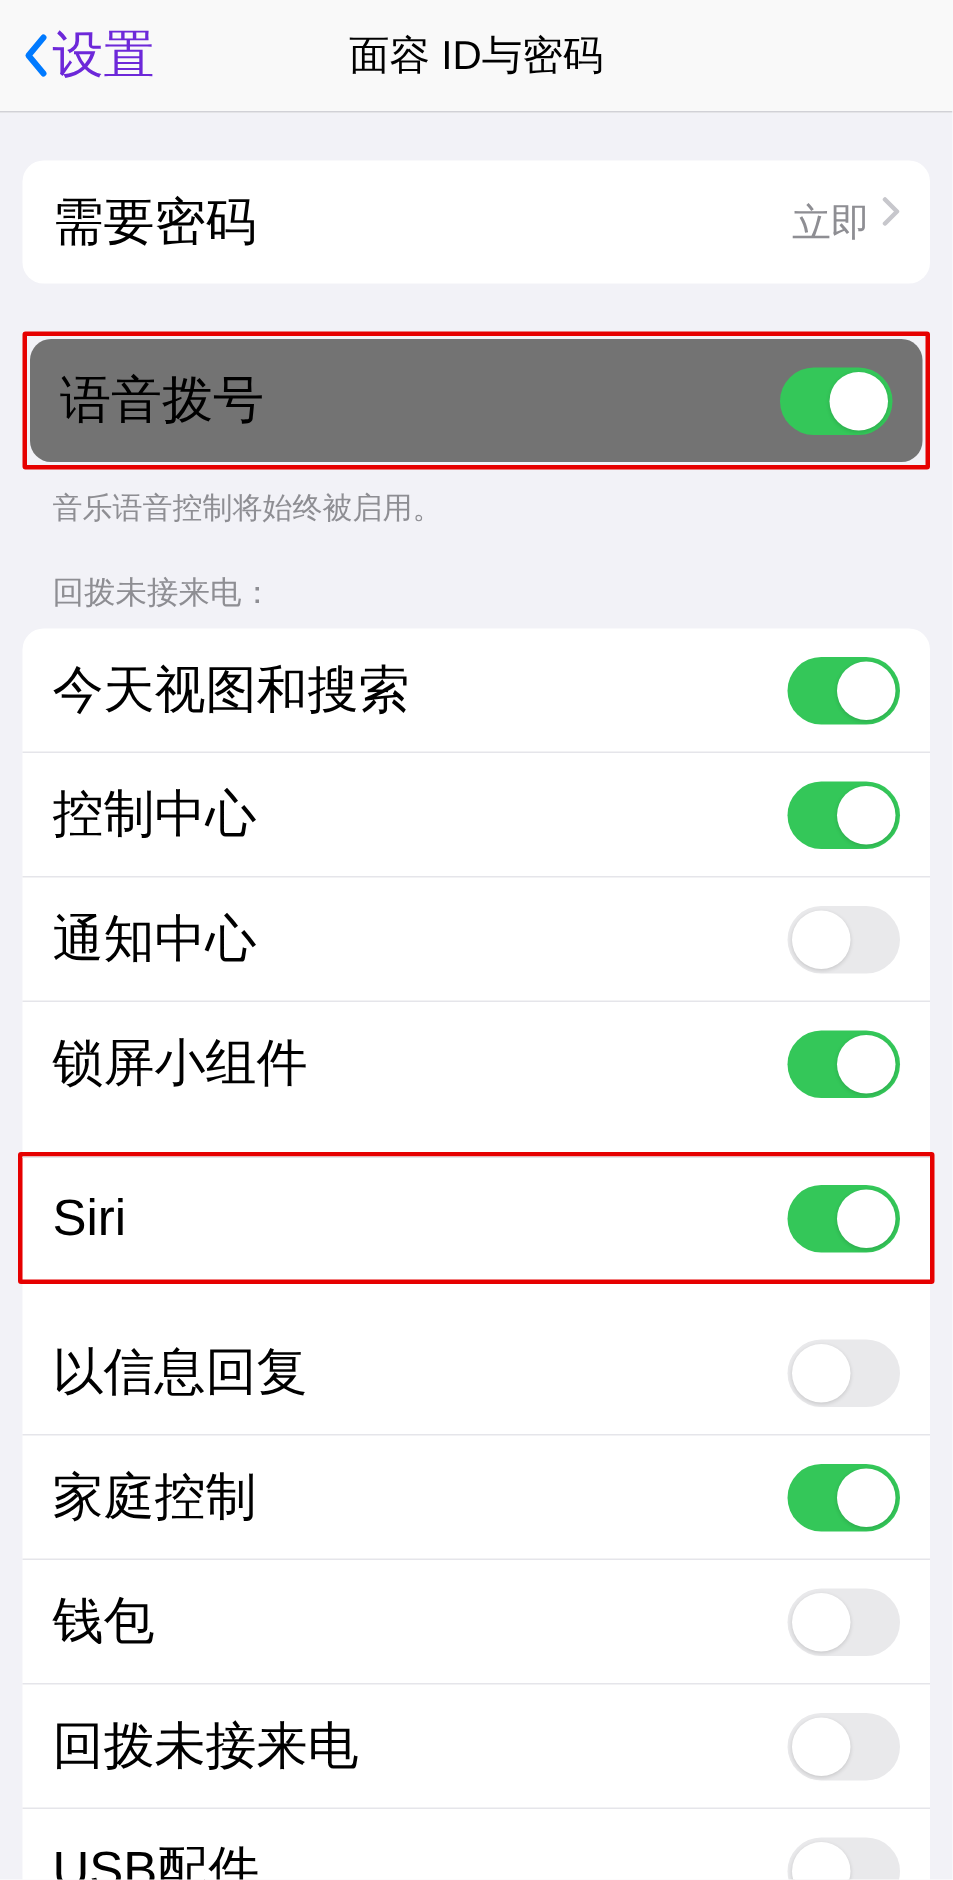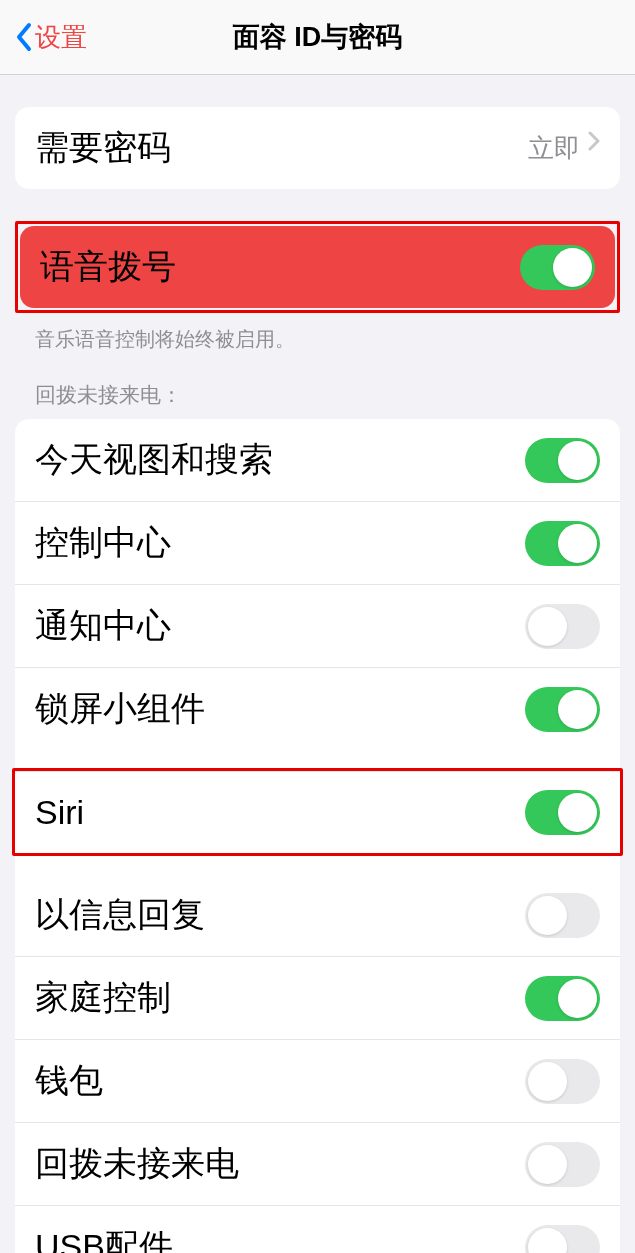--- a/index.html
+++ b/index.html
@@ -16,36 +16,36 @@
       border-bottom: 1px solid #d1d1d6;
       display: flex;
       align-items: center;
       padding: 0 15px;
       position: relative;
     }
     .back-wrap {
       display: flex;
       align-items: center;
       gap: 2px;
-      color: #ef4444;
-      font-size: 26px;
+      color: #6d28d9;
+      font-size: 34px;
       cursor: pointer;
     }
     .chevron-left {
       width: 18px;
       height: 30px;
       display: inline-block;
     }
     .chevron-left svg { display: block; }
     .header-title {
       position: absolute;
       left: 50%;
       transform: translateX(-50%);
       font-size: 27px;
-      font-weight: 700;
+      font-weight: 400;
       color: #000;
     }
     .content {
       padding: 0 15px;
     }
     .group {
       background: #fff;
       border-radius: 14px;
       margin-top: 32px;
     }
@@ -109,21 +109,21 @@
     .toggle.off .knob { left: 3px; }
     .highlight-box {
       border: 3px solid #e60000;
       border-radius: 2px;
     }
     .highlight-group1 {
       margin-top: 32px;
       padding: 2px;
     }
     .highlight-group1 .group-inner {
-      background: #ef4444;
+      background: #737373;
       border-radius: 14px;
     }
     .siri-highlight-wrap {
       margin: 18px -3px;
     }
     .group.tight { margin-top: 0; }
   </style>
 </head>
 <body>
 

